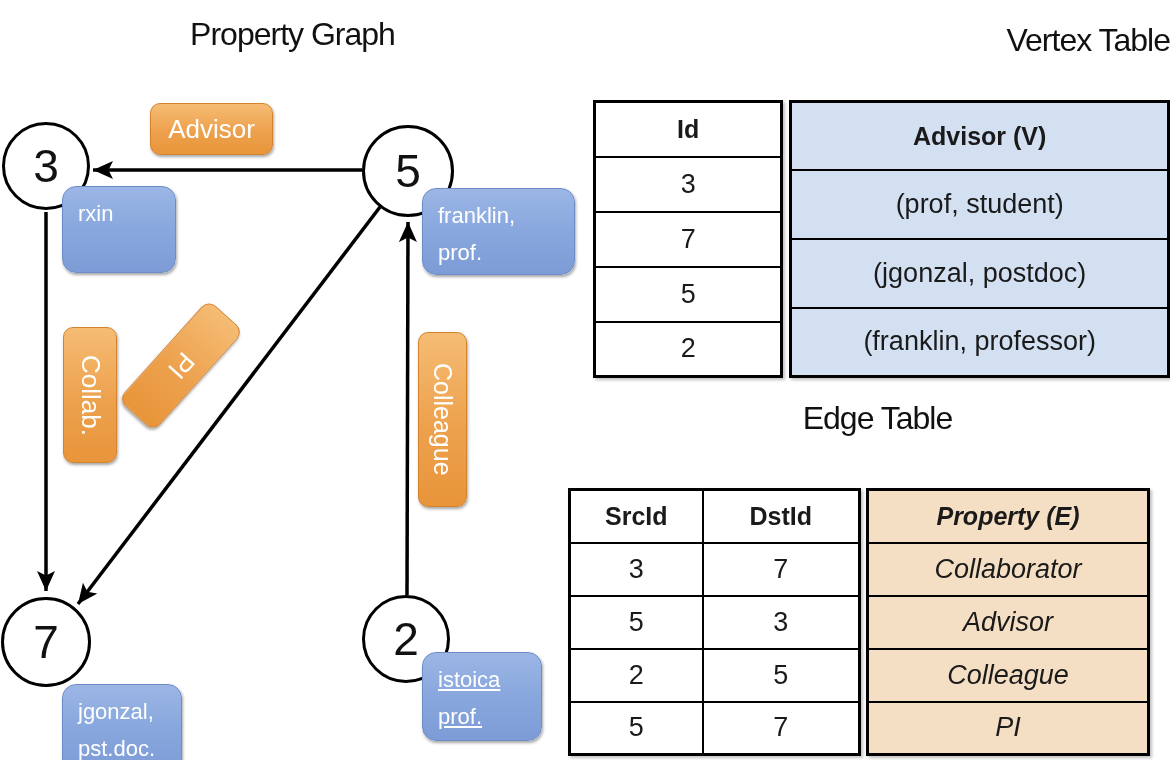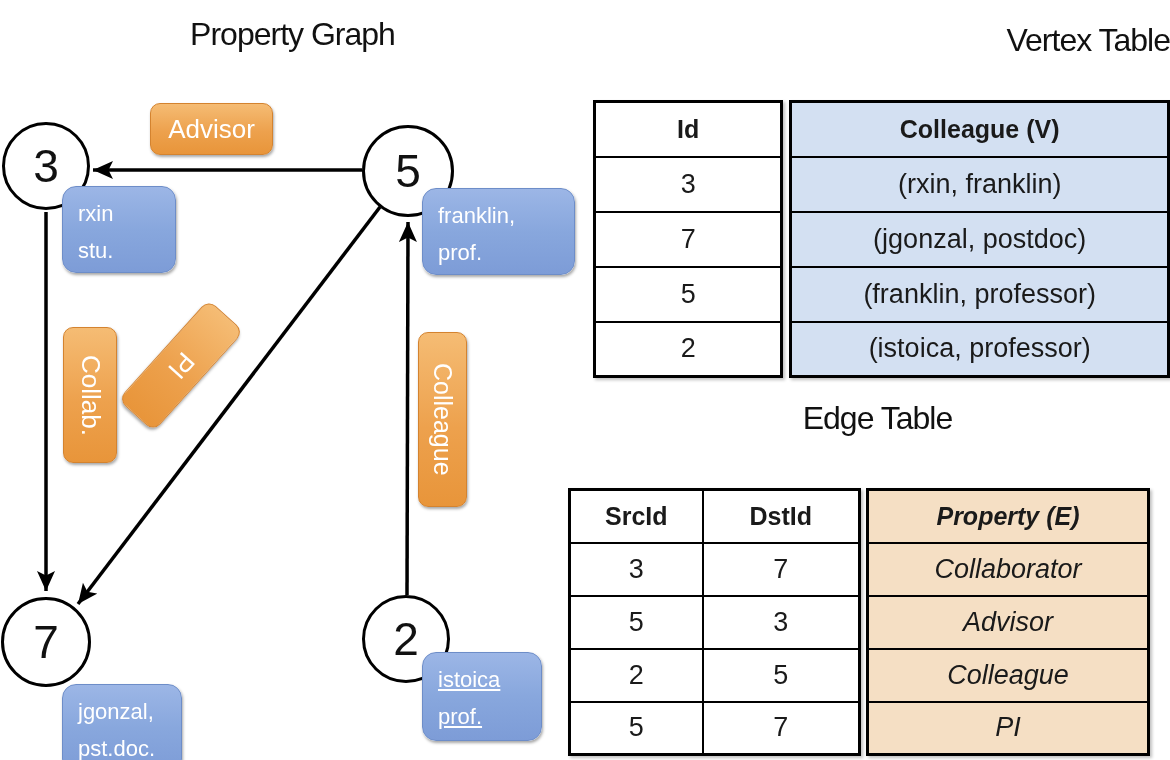--- a/index.html
+++ b/index.html
@@ -89,21 +89,20 @@
   </div>
   <div class="node" id="node-7">
     <span>7</span>
   </div>
   <div class="node" id="node-2">
     <span>2</span>
   </div>
 
   <div class="vprop" id="vprop-rxin">
     <div>rxin</div>
-    <div>stu.</div>
   </div>
   <div class="vprop" id="vprop-franklin">
     <div>franklin,</div>
     <div>prof.</div>
   </div>
   <div class="vprop" id="vprop-jgonzal">
     <div>jgonzal,</div>
     <div>pst.doc.</div>
   </div>
   <div class="vprop" id="vprop-istoica">
@@ -132,33 +131,30 @@
             <td class="c-white">5</td>
           </tr>
       <tr>
             <td class="c-white">2</td>
           </tr>
     </tbody>
       </table>
     <table class="vt">
       <tbody>
           <tr>
-            <th class="c-blue w-vprop">Colleague (V)</th>
-          </tr>
-      <tr>
-            <td class="c-blue">(rxin, franklin)</td>
+            <th class="c-blue w-vprop">Advisor (V)</th>
+          </tr>
+      <tr>
+            <td class="c-blue">(prof, student)</td>
           </tr>
       <tr>
             <td class="c-blue">(jgonzal, postdoc)</td>
           </tr>
       <tr>
             <td class="c-blue">(franklin, professor)</td>
-          </tr>
-      <tr>
-            <td class="c-blue">(istoica, professor)</td>
           </tr>
     </tbody>
       </table>
   </div>
 
   <div class="tblwrap" id="edge-tables">
     <table class="et">
       <tbody>
           <tr>
         <th class="c-white w-src">SrcId</th>

